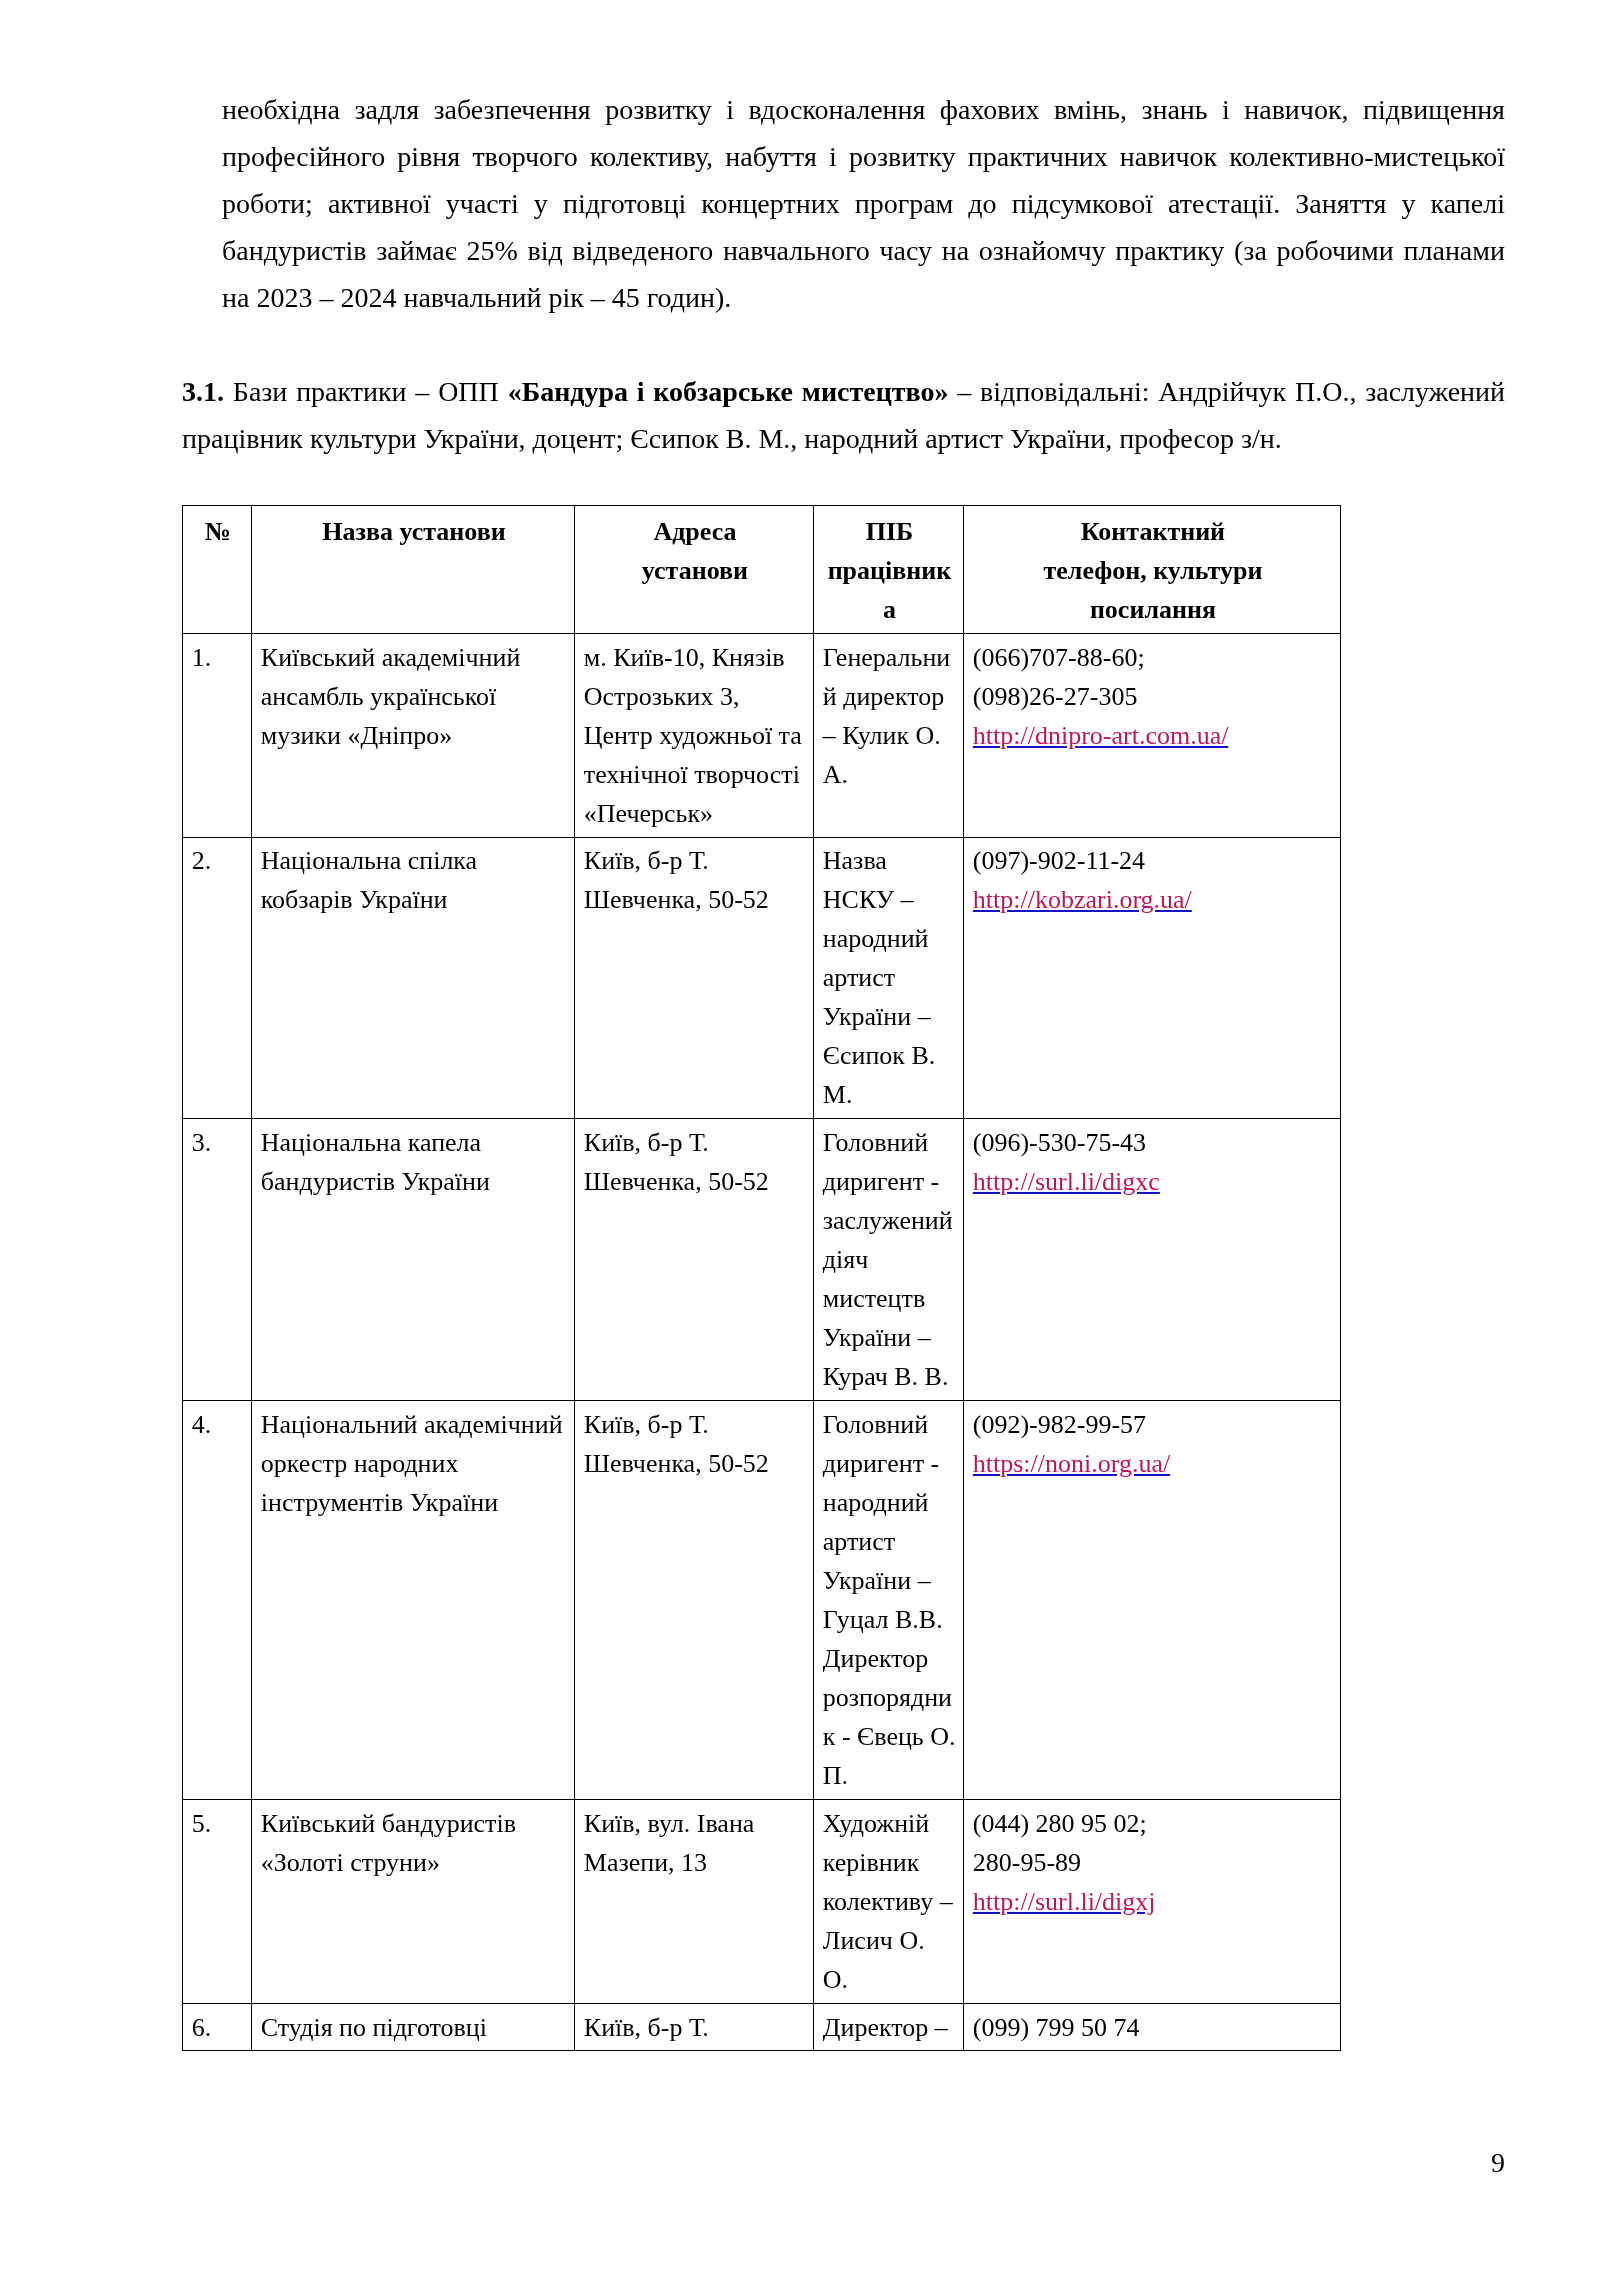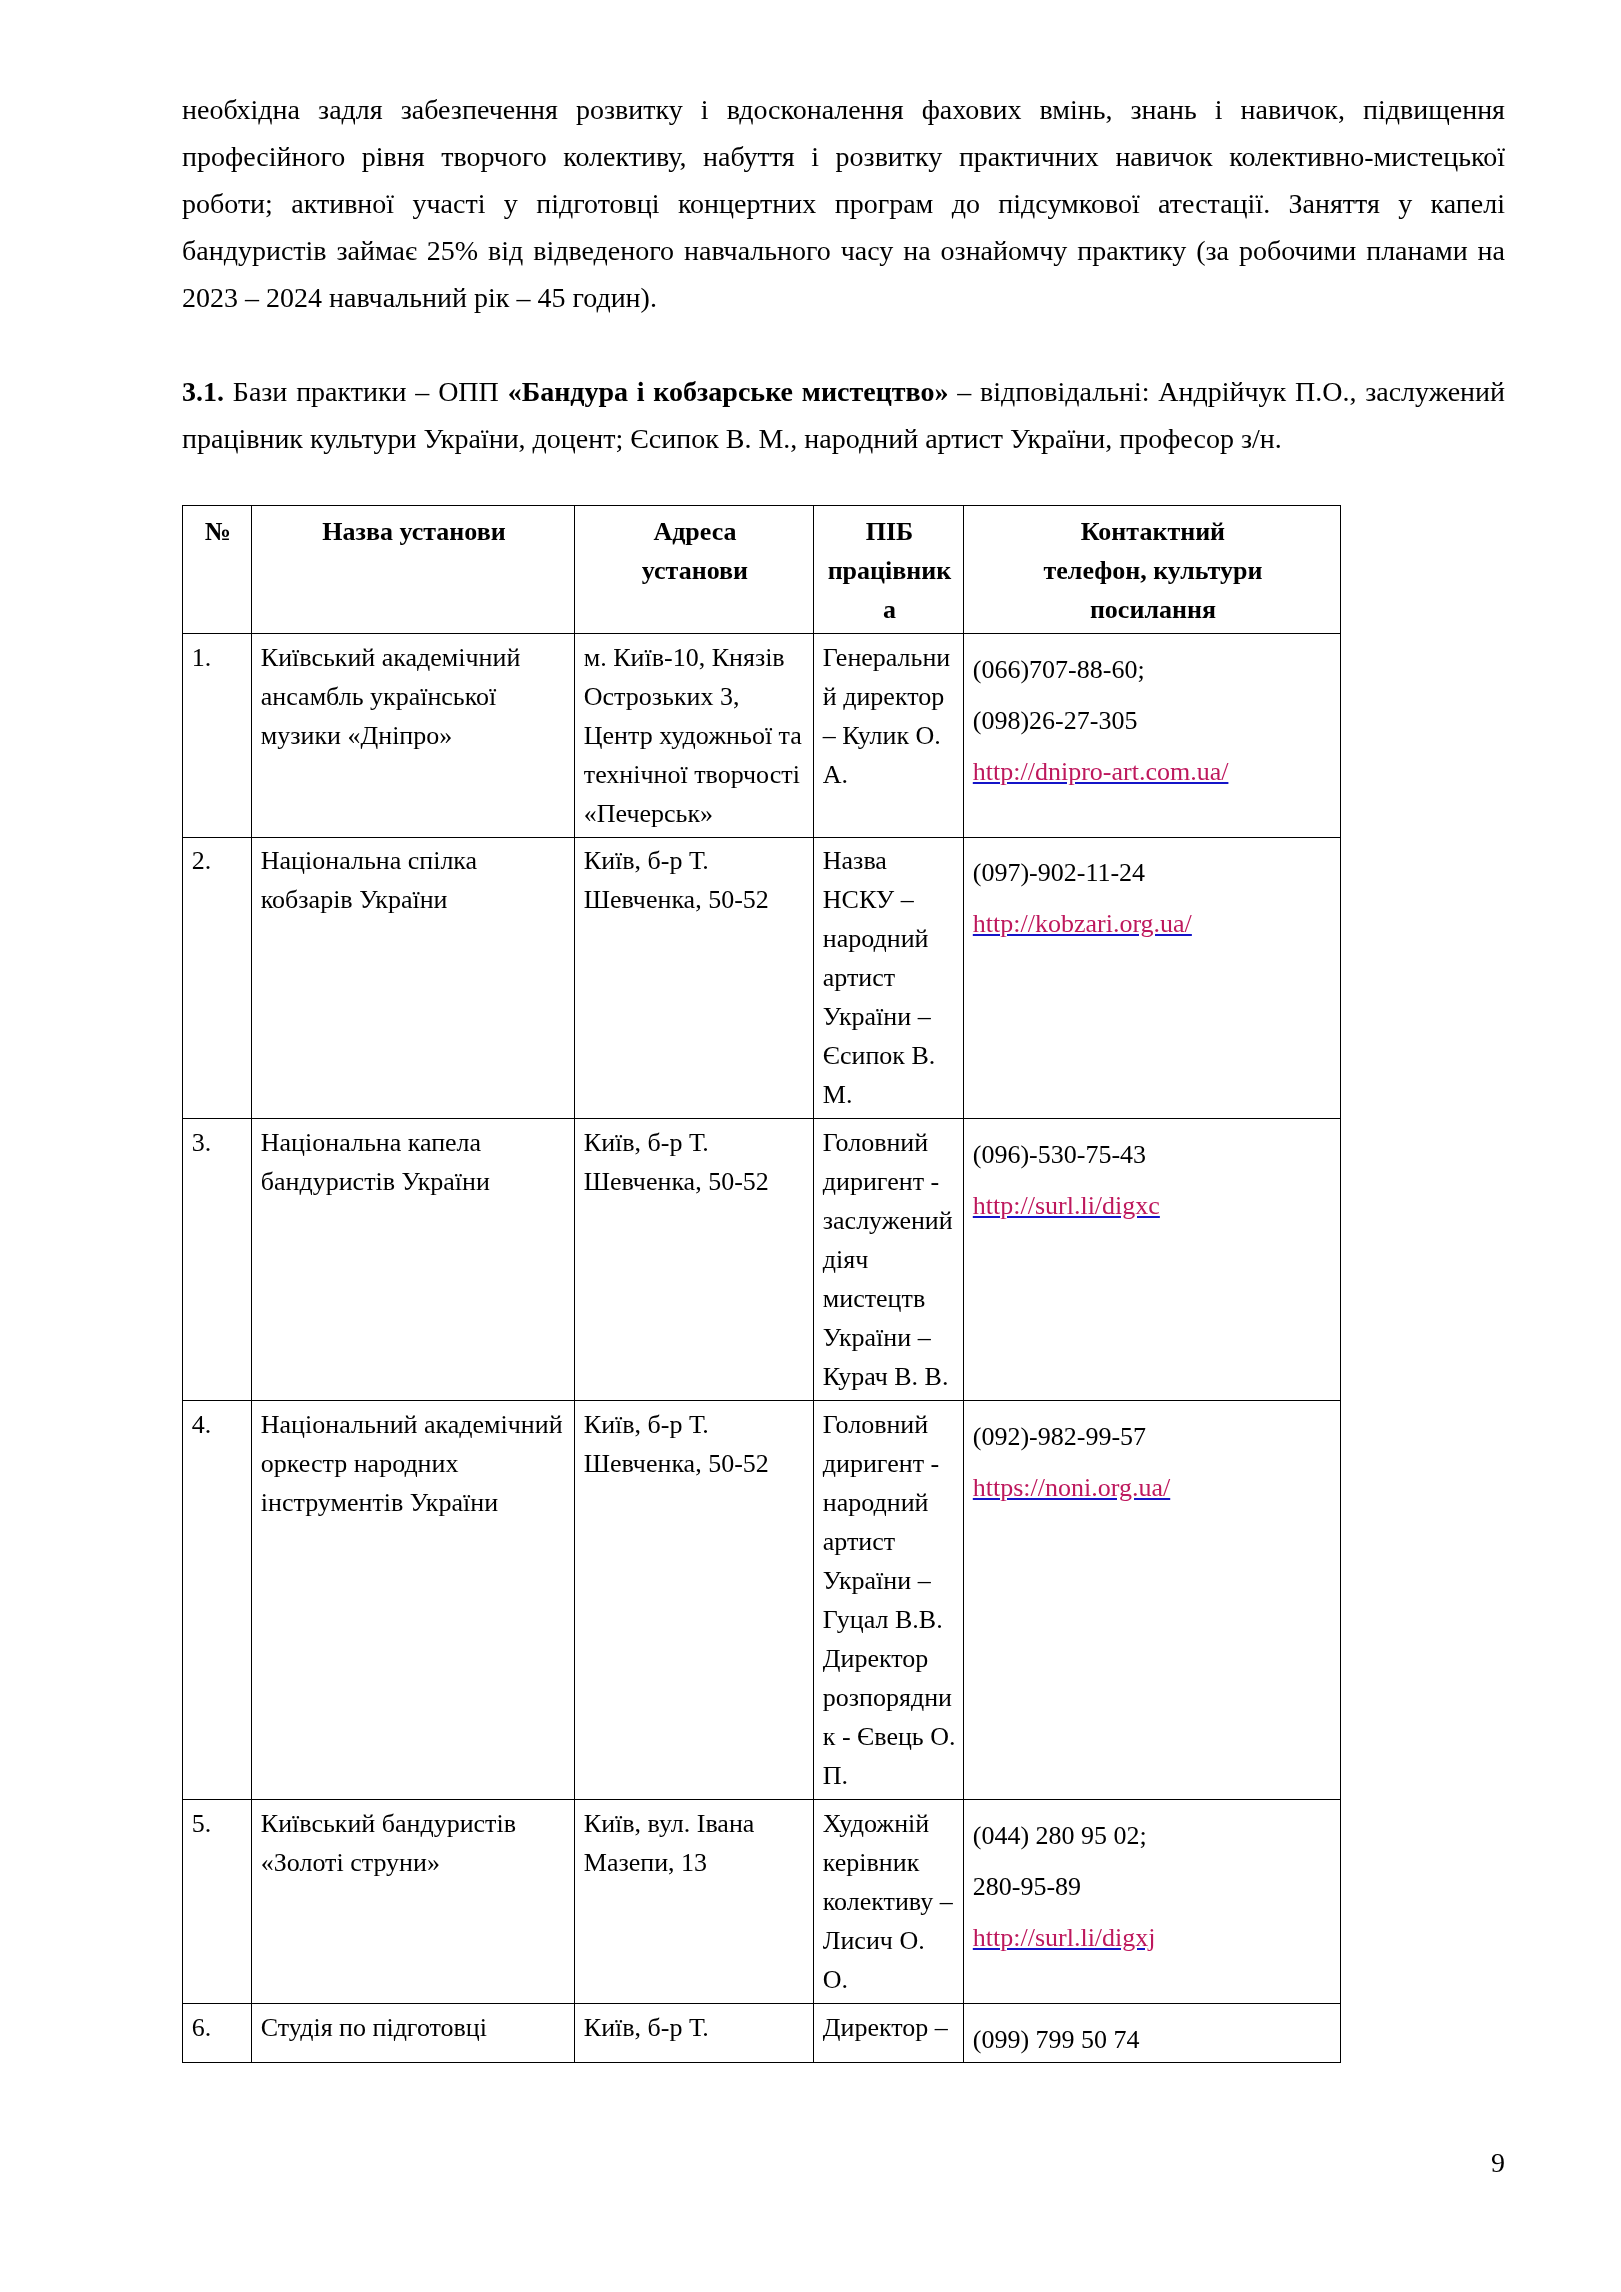--- a/index.html
+++ b/index.html
@@ -28,20 +28,21 @@
   .body-text {
     font-size: 28px;
     line-height: 47px;
     text-align: justify;
     text-justify: inter-word;
     margin: 0;
     text-indent: 0;
   }
   .para-intro {
     margin-bottom: 0;
+    margin-left: 40px;
   }
   .para-31 {
     margin-top: 47px;
     margin-bottom: 13px;
   }
   .para-31 b {
     font-weight: bold;
   }
   table.bases {
     border-collapse: collapse;
@@ -66,21 +67,21 @@
     font-weight: bold;
     padding-top: 5.9px;
   }
   col.c-num { width: 69px; }
   col.c-name { width: 323px; }
   col.c-addr { width: 239px; }
   col.c-head { width: 150px; }
   col.c-contact { width: 377px; }
 
   td.num { text-align: left; padding-left: 11.8px; }
-  .cell-line { display: block; margin-top: 12px; }
+  .cell-line { display: block; }
   a.link {
     color: #be185d;
     text-decoration: underline;
     text-decoration-color: #1414c8;
     word-break: break-all;
   }
   .page-number {
     position: absolute;
     right: 116px;
     bottom: 116px;

